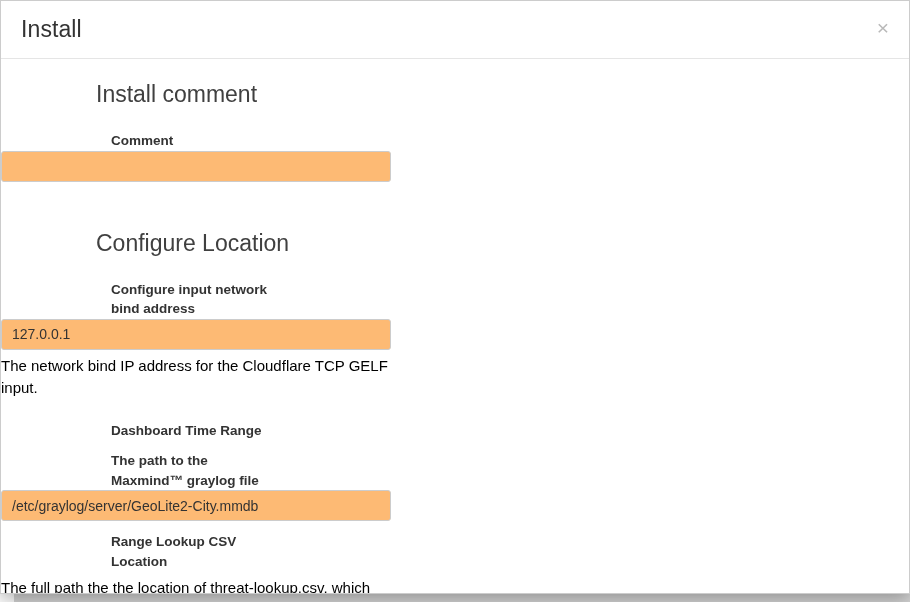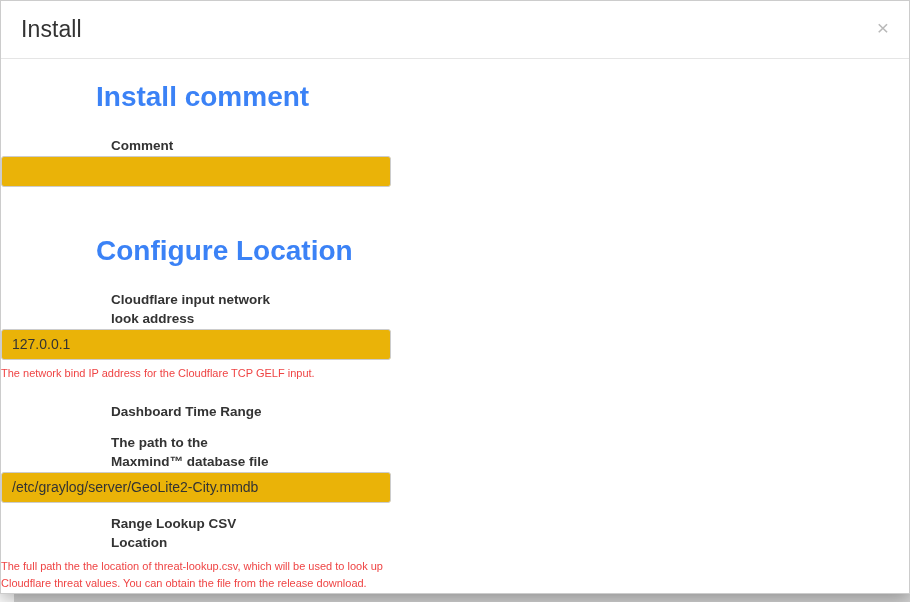--- a/index.html
+++ b/index.html
@@ -90,23 +90,23 @@
   }
 
   .modal-body {
     padding: 22px 0 0 0;
     height: 534px;
     box-sizing: border-box;
     overflow: hidden;
   }
 
   .section-title {
-    font-size: 28px;
-    color: #3b82f6;
-    font-weight: 700;
+    font-size: 23px;
+    color: #404040;
+    font-weight: 400;
     margin: 0 0 14px 95px;
   }
   .section-title.second {
     margin-top: 36px;
   }
   .section-title.entity {
     margin-top: 30px;
   }
 
   .form-row {
@@ -131,26 +131,26 @@
   .form-input {
     width: 390px;
     height: 31px;
     box-sizing: border-box;
     border: 1px solid #ccc;
     border-radius: 3px;
     padding: 4px 10px;
     font-size: 14px;
     color: #333;
     font-family: "Liberation Sans", sans-serif;
-    background: #eab308;
+    background: #fdba74;
     outline: none;
   }
   .help-text {
-    font-size: 11px;
-    color: #ef4444;
+    font-size: 15px;
+    color: #000000;
     line-height: 1.5;
     margin: 5px 0 10px 0;
     max-width: 390px;
   }
   .spacer-10 { height: 10px; }
 </style>
 </head>
 <body>
 
 <div class="page-backdrop">
@@ -178,33 +178,33 @@
       <div class="form-control-wrap">
         <input class="form-input" type="text" value="" style="">
       </div>
     </div>
 
     <div class="spacer-10"></div>
 
     <h3 class="section-title second">Configure Location</h3>
 
     <div class="form-row">
-      <div class="form-label">Cloudflare input network look address</div>
+      <div class="form-label">Configure input network bind address</div>
       <div class="form-control-wrap">
         <input class="form-input" type="text" value="127.0.0.1" style="">
         <div class="help-text">The network bind IP address for the Cloudflare TCP GELF input.</div>
       </div>
     </div>
 
     <div class="form-row">
       <div class="form-label">Dashboard Time Range</div>
     </div>
 
     <div class="form-row">
-      <div class="form-label">The path to the Maxmind™ database file</div>
+      <div class="form-label">The path to the Maxmind™ graylog file</div>
       <div class="form-control-wrap">
         <input class="form-input" type="text" value="/etc/graylog/server/GeoLite2-City.mmdb" style="">
       </div>
     </div>
 
     <div class="form-row">
       <div class="form-label">Range Lookup CSV Location</div>
       <div class="form-control-wrap">
         <div class="help-text">The full path the the location of threat-lookup.csv, which will be used to look up Cloudflare threat values. You can obtain the file from the release download.</div>
       </div>

